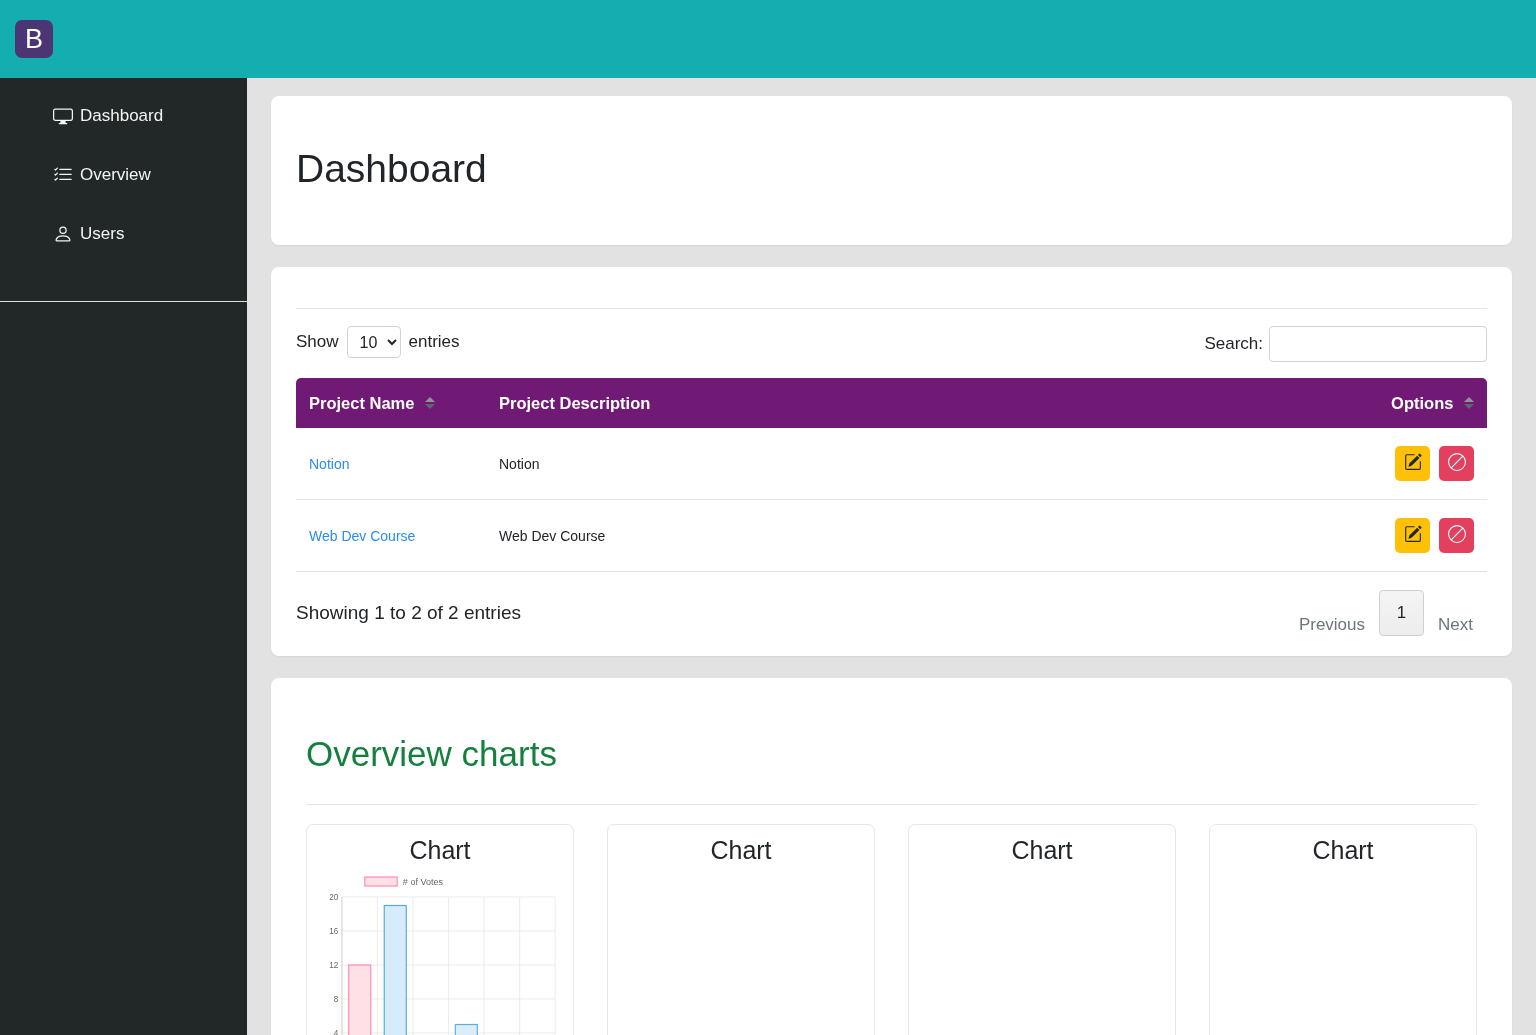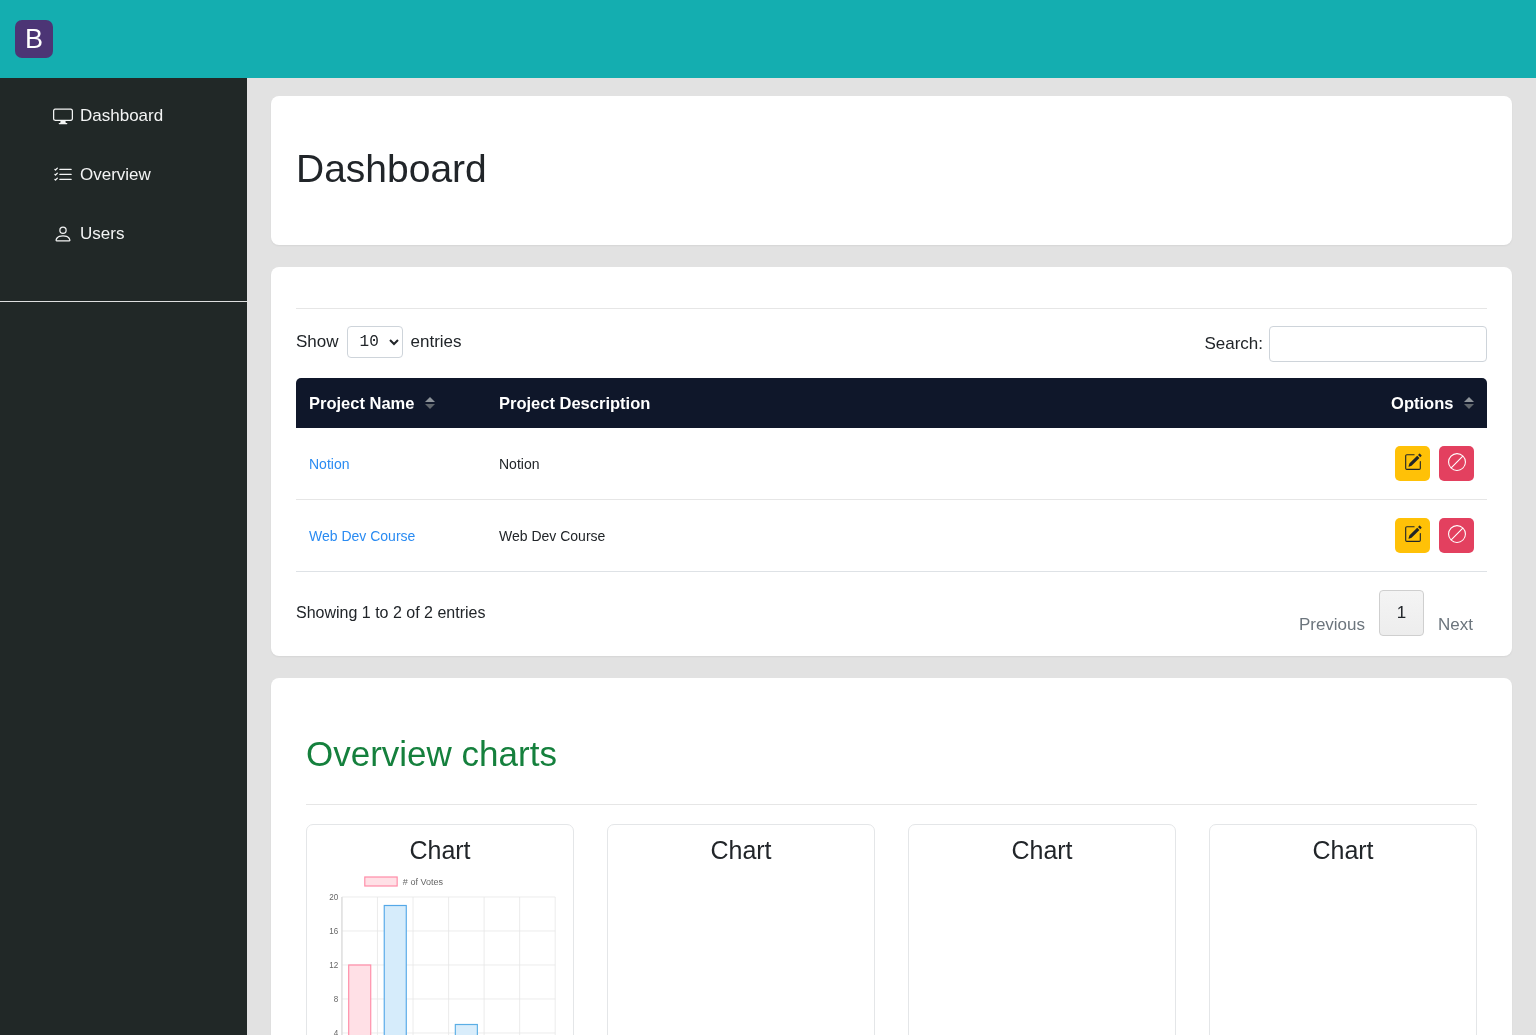--- a/index.html
+++ b/index.html
@@ -95,34 +95,34 @@
   .hr{ border:0; border-top:1px solid #e6e6e6; margin:19px 0 0 0; }
 
   .table-controls{
     display:flex; align-items:flex-start; justify-content:space-between;
     margin-top:17px;
   }
   .show-entries{ display:flex; align-items:center; gap:8px; font-size:17px; color:#212529; }
   .len-select{
     height:32px; padding:2px 6px 2px 8px;
     border:1px solid #ced4da; border-radius:4px;
-    font-size:16px; font-family:Liberation Mono, monospace;
+    font-size:16px; font-family:Liberation Sans, sans-serif;
     color:#212529; background:#fff;
   }
   .search-wrap{ display:flex; align-items:center; gap:6px; font-size:17px; color:#212529; }
   .search-input{
     width:218px; height:36px;
     border:1px solid #ced4da; border-radius:4px;
     padding:4px 8px; font-size:16px;
     font-family:"Liberation Sans", sans-serif;
   }
 
   table.dt{ width:100%; border-collapse:separate; border-spacing:0; margin-top:16px; }
   table.dt thead th{
-    background:#0f172a; color:#ffffff;
+    background:#701a75; color:#ffffff;
     font-size:16.5px; font-weight:700;
     text-align:left; padding:13px 13px;
     height:50px; vertical-align:middle;
     position:relative;
   }
   table.dt thead th:first-child{ border-top-left-radius:5px; }
   table.dt thead th:last-child{ border-top-right-radius:5px; text-align:right; }
   .sorter{
     display:inline-block; width:10px; margin-left:6px; vertical-align:middle;
     position:relative; top:-1px;
@@ -145,21 +145,21 @@
     width:35px; height:35px; border:none; border-radius:5px;
     cursor:pointer; vertical-align:middle;
   }
   .btn-edit{ background:#ffc107; color:#212529; margin-right:5px; }
   .btn-ban{ background:#e3405f; color:#ffffff; }
 
   .table-foot{
     display:flex; align-items:center; justify-content:space-between;
     margin-top:18px;
   }
-  .showing{ font-size:16px; color:#212529; }
+  .showing{ font-size:19px; color:#212529; }
   .pager{ display:flex; align-items:center; gap:0; }
   .pg{ font-size:17px; color:#6c757d; padding:0 14px; cursor:default;margin-top:24px; }
   .pg-num{
     min-width:45px; height:46px; line-height:44px; text-align:center;
     border:1px solid #cfcfcf; border-radius:4px;
     background:linear-gradient(180deg,#f4f4f4 0%, #ededed 100%);
     color:#212529; font-size:17px; cursor:pointer;
   }
 
   

